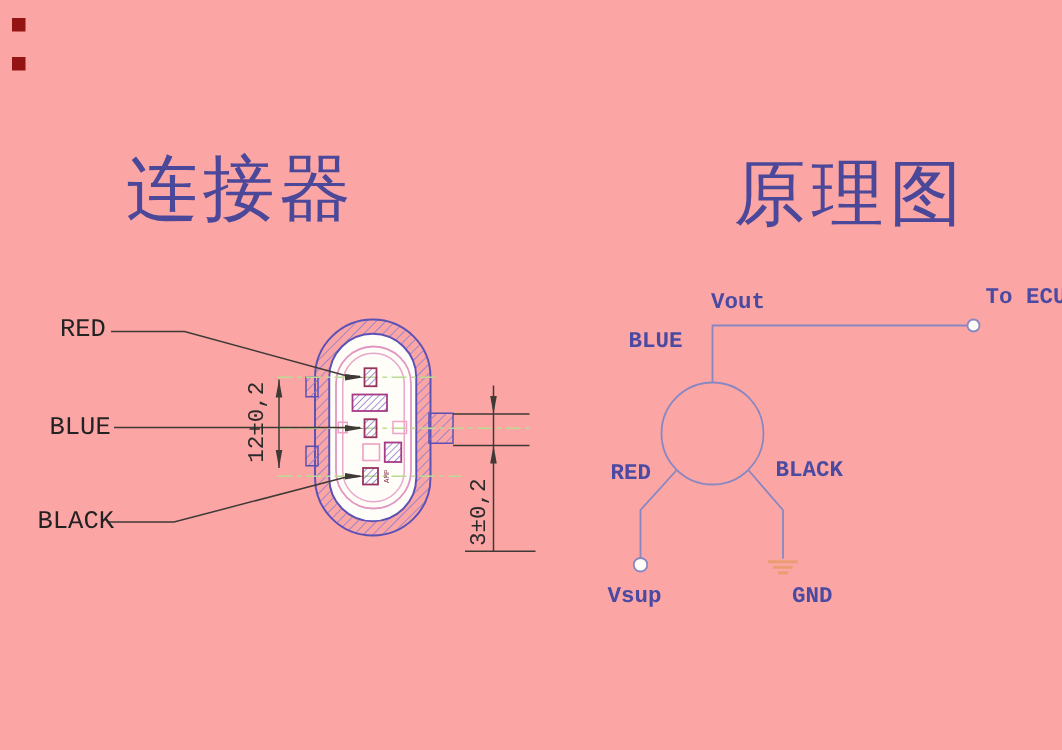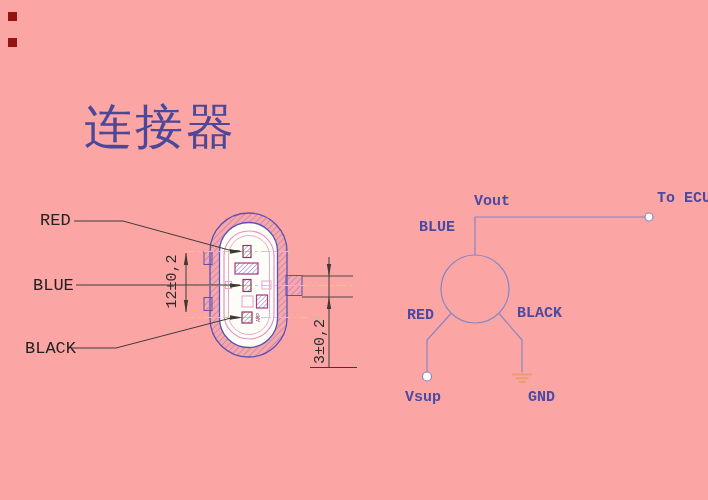--- a/index.html
+++ b/index.html
@@ -24,20 +24,21 @@
 </style>
 </head>
 <body>
 
 <div class="canvas">
 
   <div class="marker m1"></div>
   <div class="marker m2"></div>
 
   <div class="title title-left">连接器</div>
+  <div class="title title-right">原理图</div>
 
   <svg width="708" height="500" viewBox="0 0 708 500">
     <defs>
       <pattern id="hatch" width="4.5" height="4.5" patternUnits="userSpaceOnUse" patternTransform="rotate(45)">
         <line x1="0" y1="0" x2="0" y2="4.5" stroke="#8a7ed2" stroke-width="1.1"></line>
       </pattern>
       <pattern id="hatchPin" width="3.2" height="3.2" patternUnits="userSpaceOnUse" patternTransform="rotate(45)">
         <line x1="0" y1="0" x2="0" y2="3.2" stroke="#7b6fd0" stroke-width="1"></line>
       </pattern>
     </defs>

